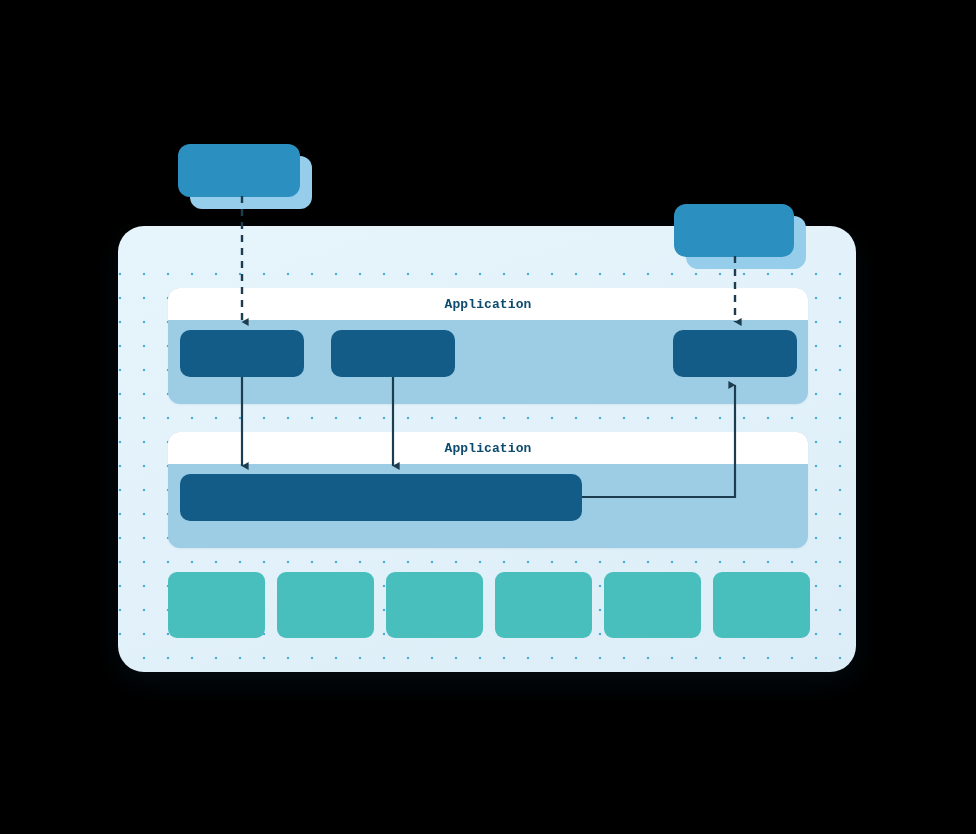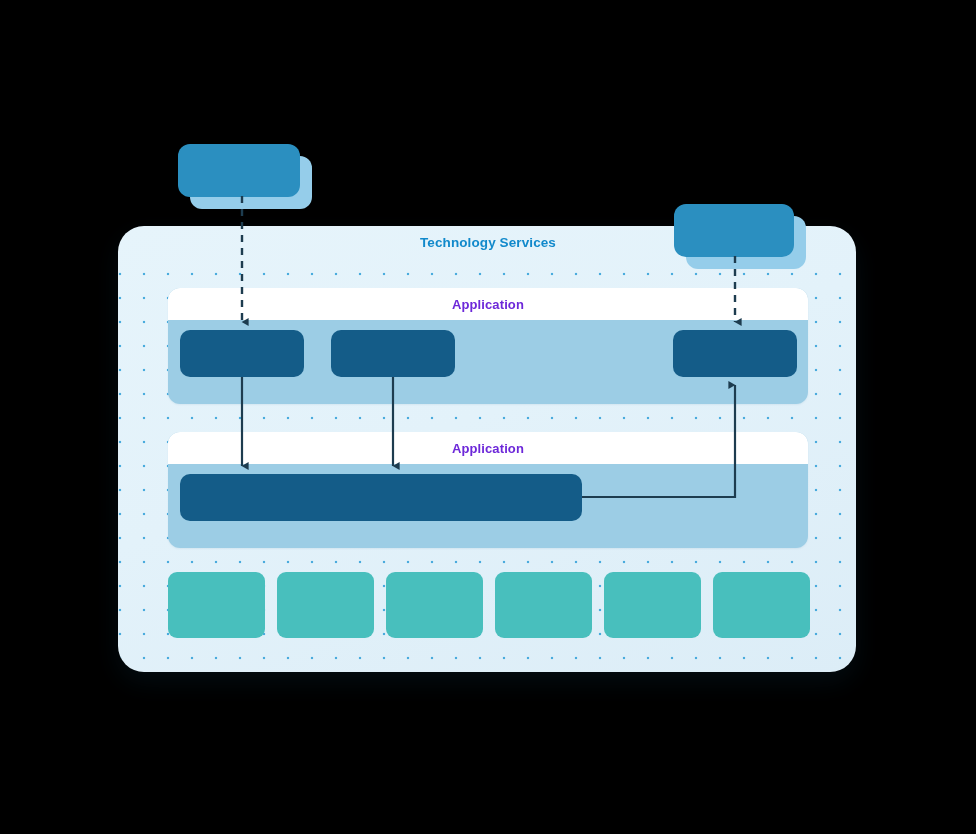--- a/index.html
+++ b/index.html
@@ -77,22 +77,23 @@
   .app-band .band-head {
     height: 32px;
     background: #ffffff;
     display: flex;
     align-items: center;
     justify-content: center;
   }
   .app-band .band-label {
     font-size: 13px;
     font-weight: bold;
-    color: #6d28d9;
+    color: #0c4a6e;
     letter-spacing: 0.1px;
+    font-family: Liberation Mono, monospace;
   }
   .app-band .band-body {
     position: relative;
     height: 0;
   }
 
   #band-1 { top: 288px; height: 116px; }
   #band-1 .band-body { height: 84px; }
   #band-2 { top: 432px; height: 116px; }
   #band-2 .band-body { height: 84px; }
@@ -166,21 +167,20 @@
 </style>
 </head>
 <body>
 
 <div id="stage">
 
   <div class="ts-container">
     <div class="ts-dots"></div>
   </div>
 
-  <div class="ts-title">Technology Services</div>
 
   <div class="app-band" id="band-1">
     <div class="band-head">
       <span class="band-label">Application</span>
     </div>
     <div class="band-body"></div>
   </div>
 
   <div class="app-band" id="band-2">
     <div class="band-head">

